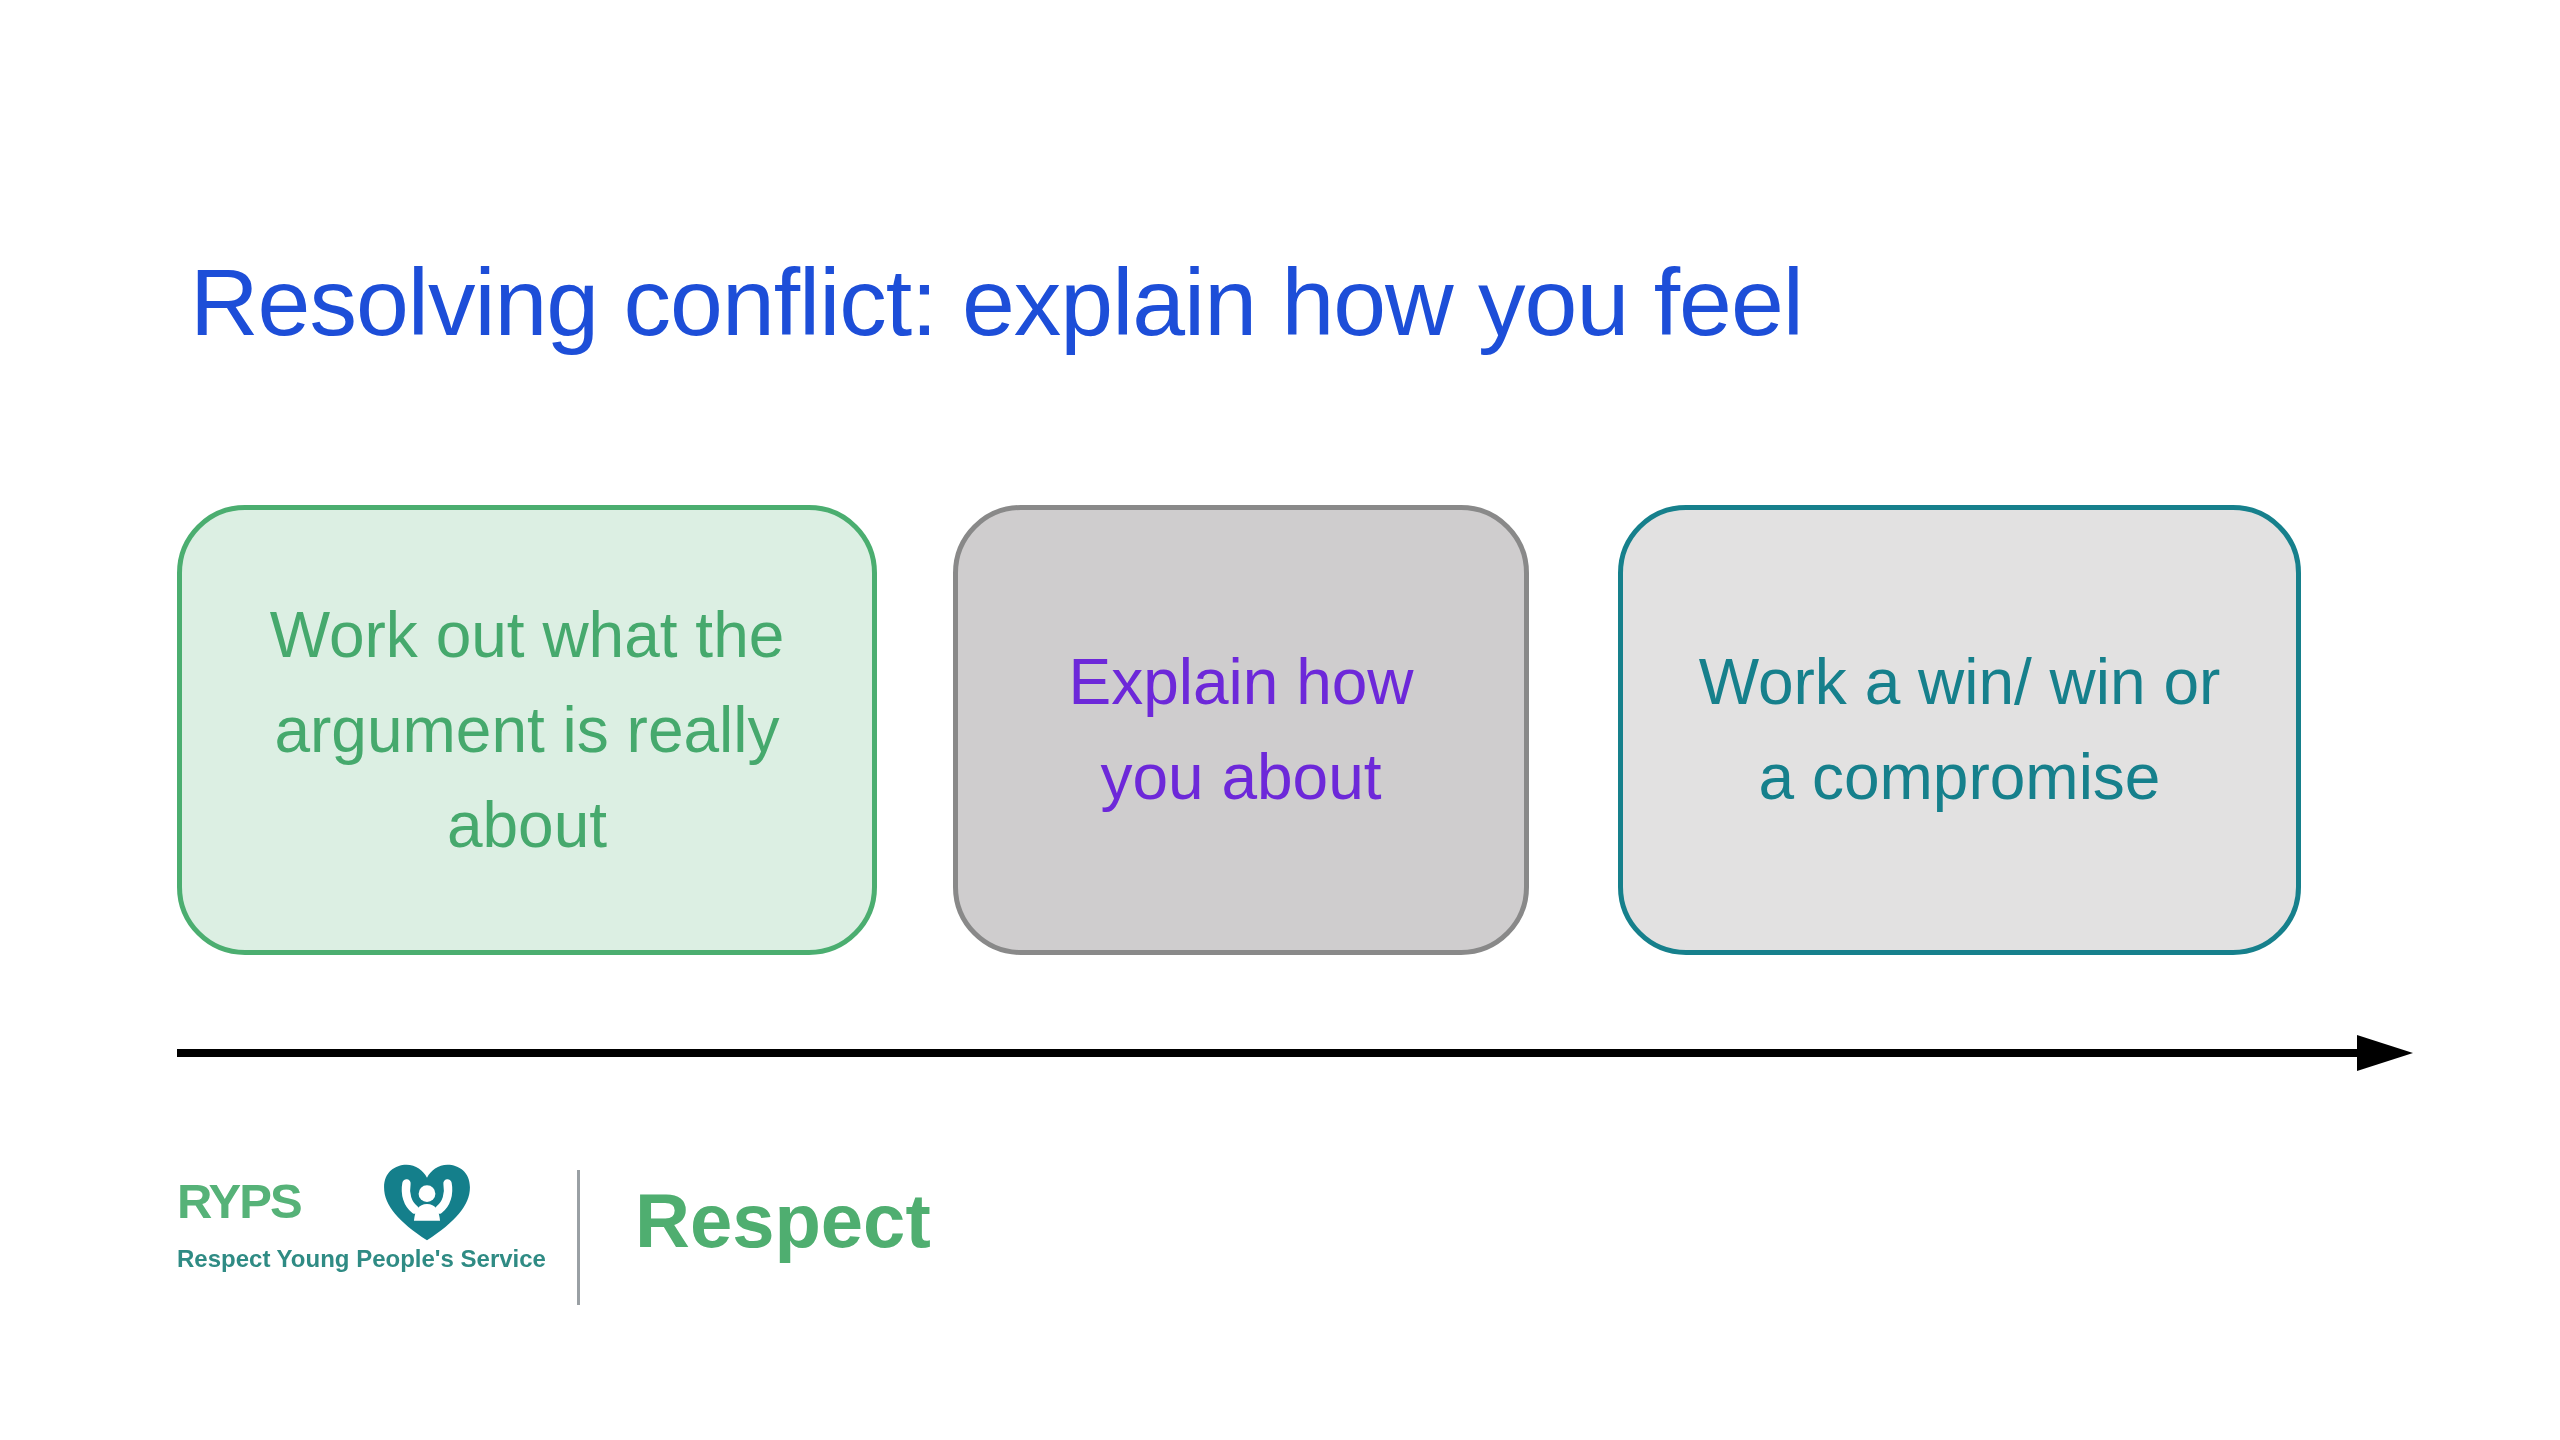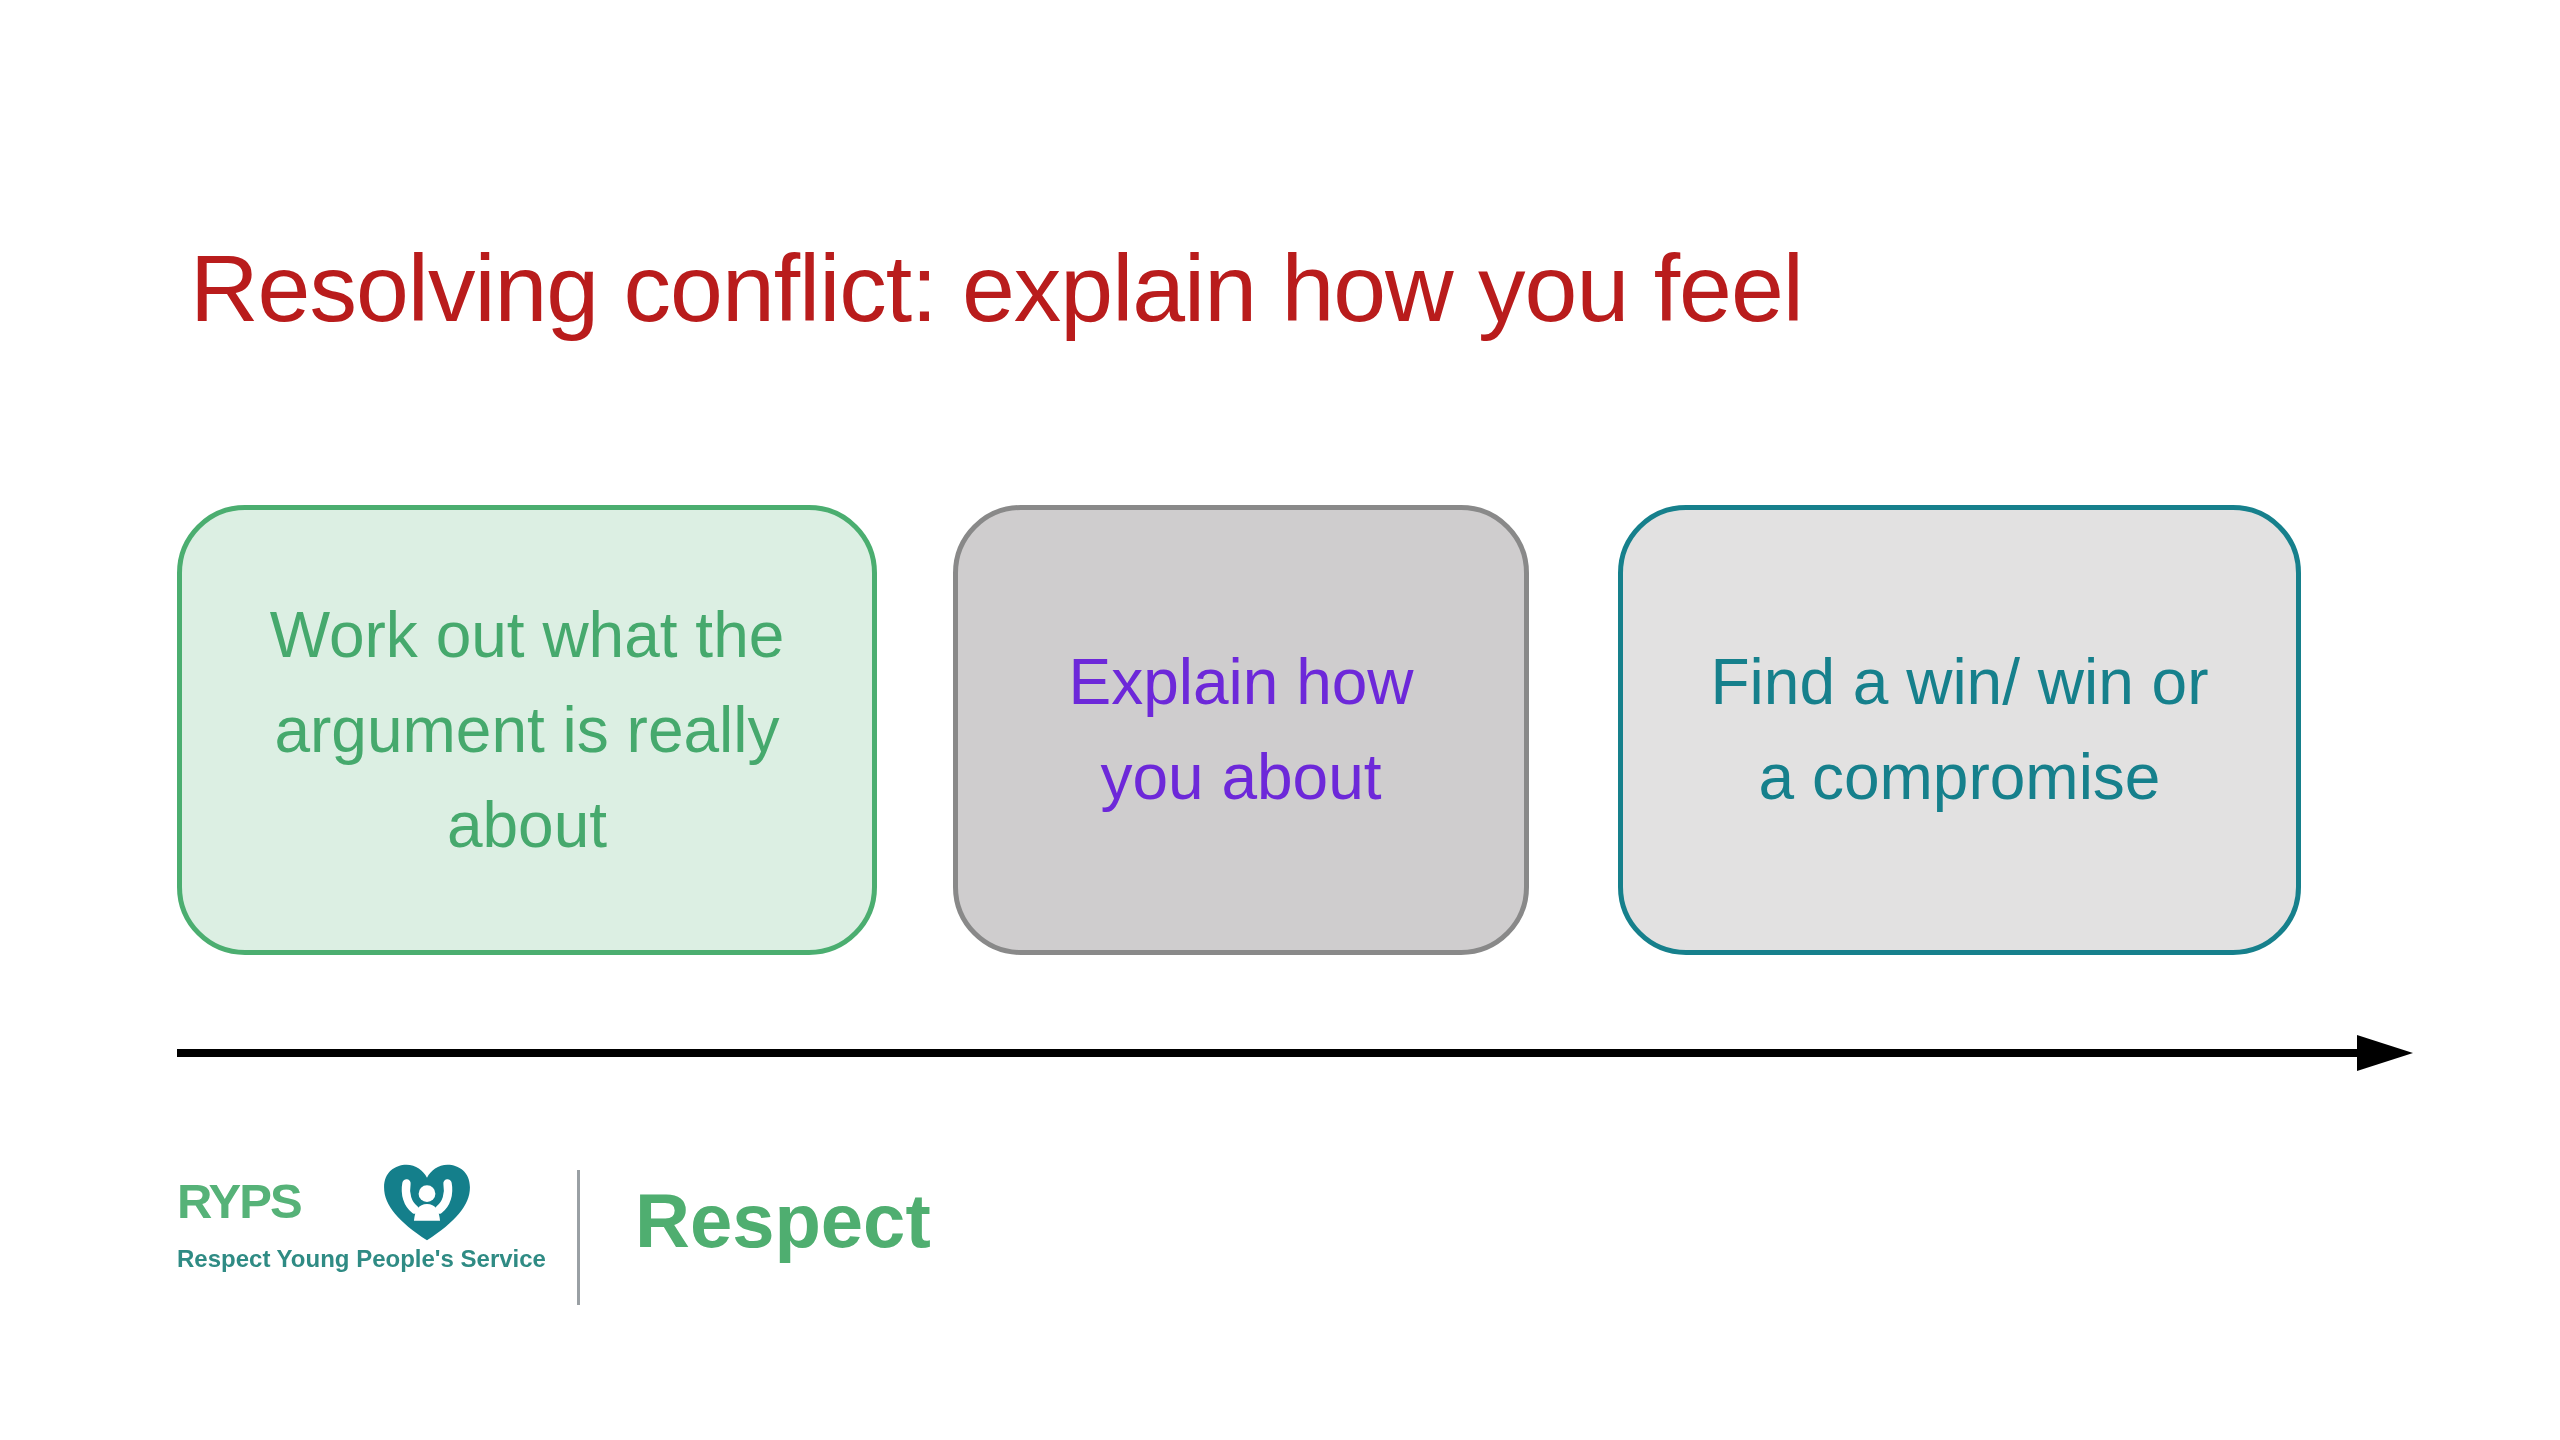--- a/index.html
+++ b/index.html
@@ -5,26 +5,26 @@
   html,body{margin:0;padding:0;background:#ffffff;}
   .slide{
     position:relative;
     width:2560px;height:1440px;
     background:#ffffff;
     overflow:hidden;
     font-family:"Liberation Sans", sans-serif;
   }
   .title{
     position:absolute;
-    left:190px;top:234px;
+    left:190px;top:248px;
     width:2200px;
     font-size:95px;
     font-weight:300;
     letter-spacing:-1px;
-    color:#b91c1c;
+    color:#1d4ed8;
   }
   .boxes-row{
     position:absolute;
     left:177px;top:505px;
     width:2224px;height:450px;
     display:flex;
   }
   .step-box{
     box-sizing:border-box;
     height:450px;
@@ -123,21 +123,21 @@
 
     <div class="step-box box-2">
       <div>
         <span class="line">Explain how</span>
         <span class="line">you about</span>
       </div>
     </div>
 
     <div class="step-box box-3">
       <div>
-        <span class="line">Find a win/ win or</span>
+        <span class="line">Work a win/ win or</span>
         <span class="line">a compromise</span>
       </div>
     </div>
 
   </div>
 
   <div class="arrow-wrap">
     <svg width="2236" height="40" viewBox="0 0 2236 40" xmlns="http://www.w3.org/2000/svg">
       <line x1="0" y1="20" x2="2186" y2="20" stroke="#000000" stroke-width="8"></line>
       <polygon points="2180,2 2236,20 2180,38" fill="#000000"></polygon>

